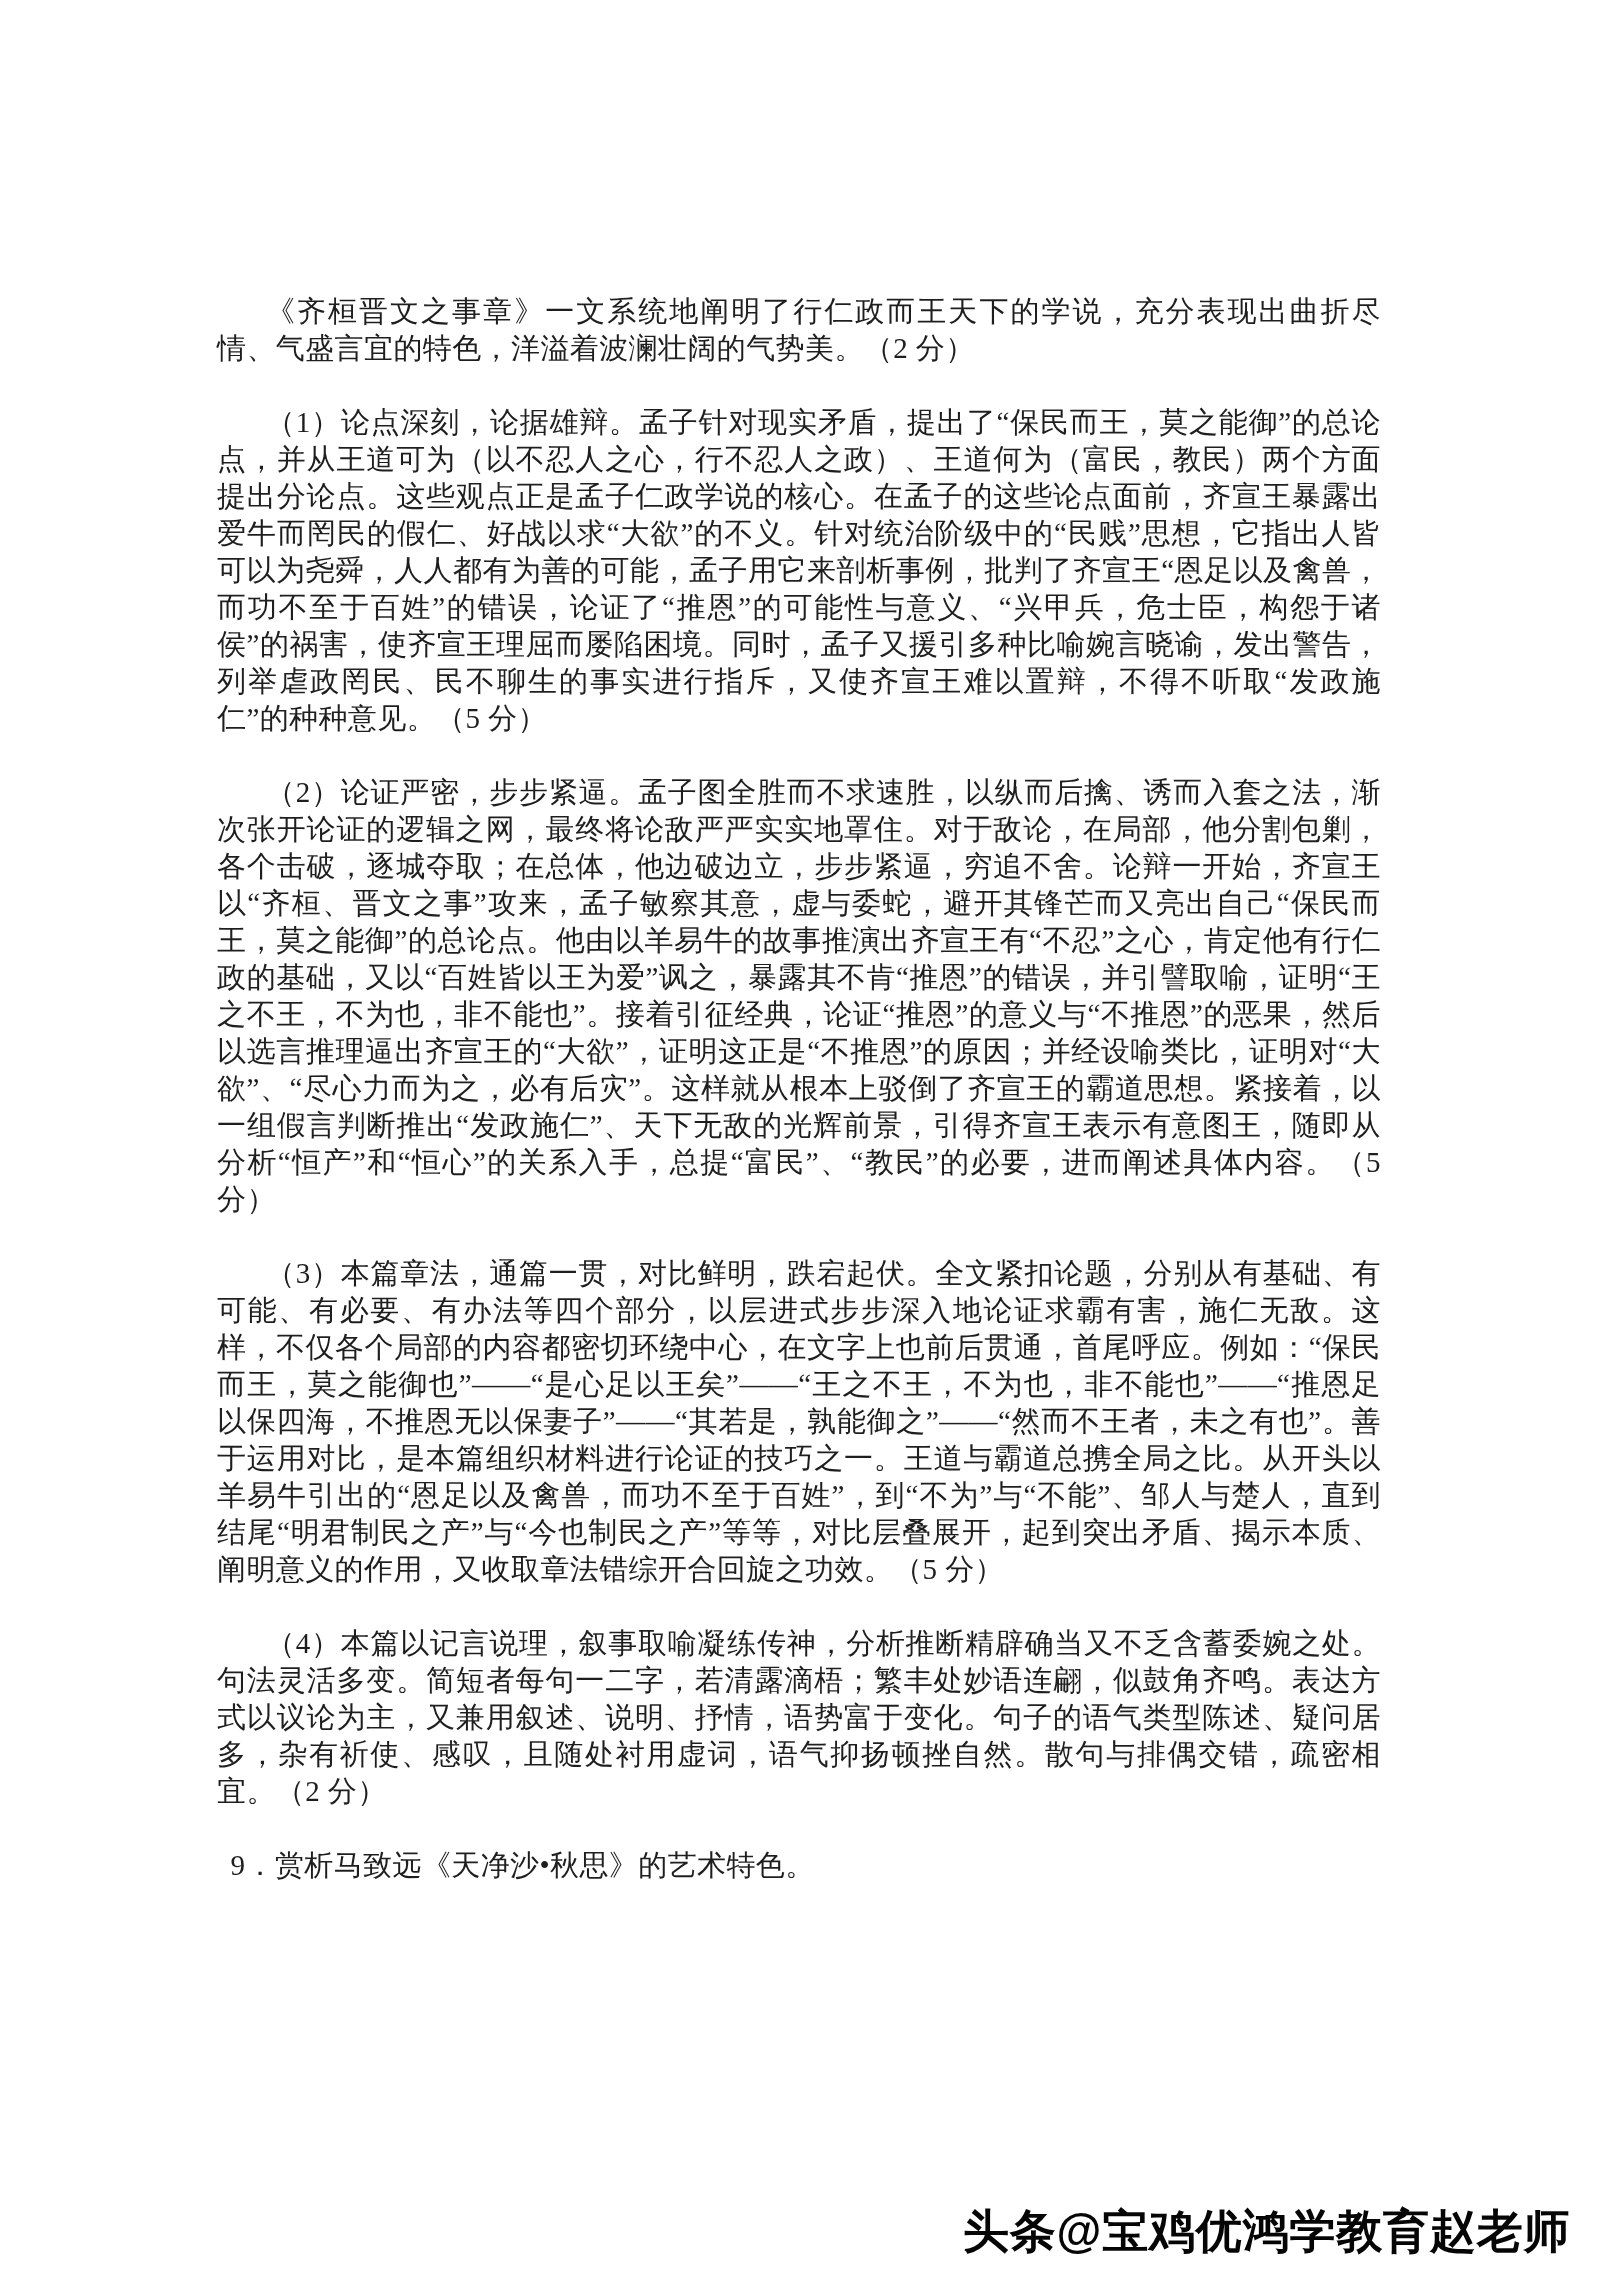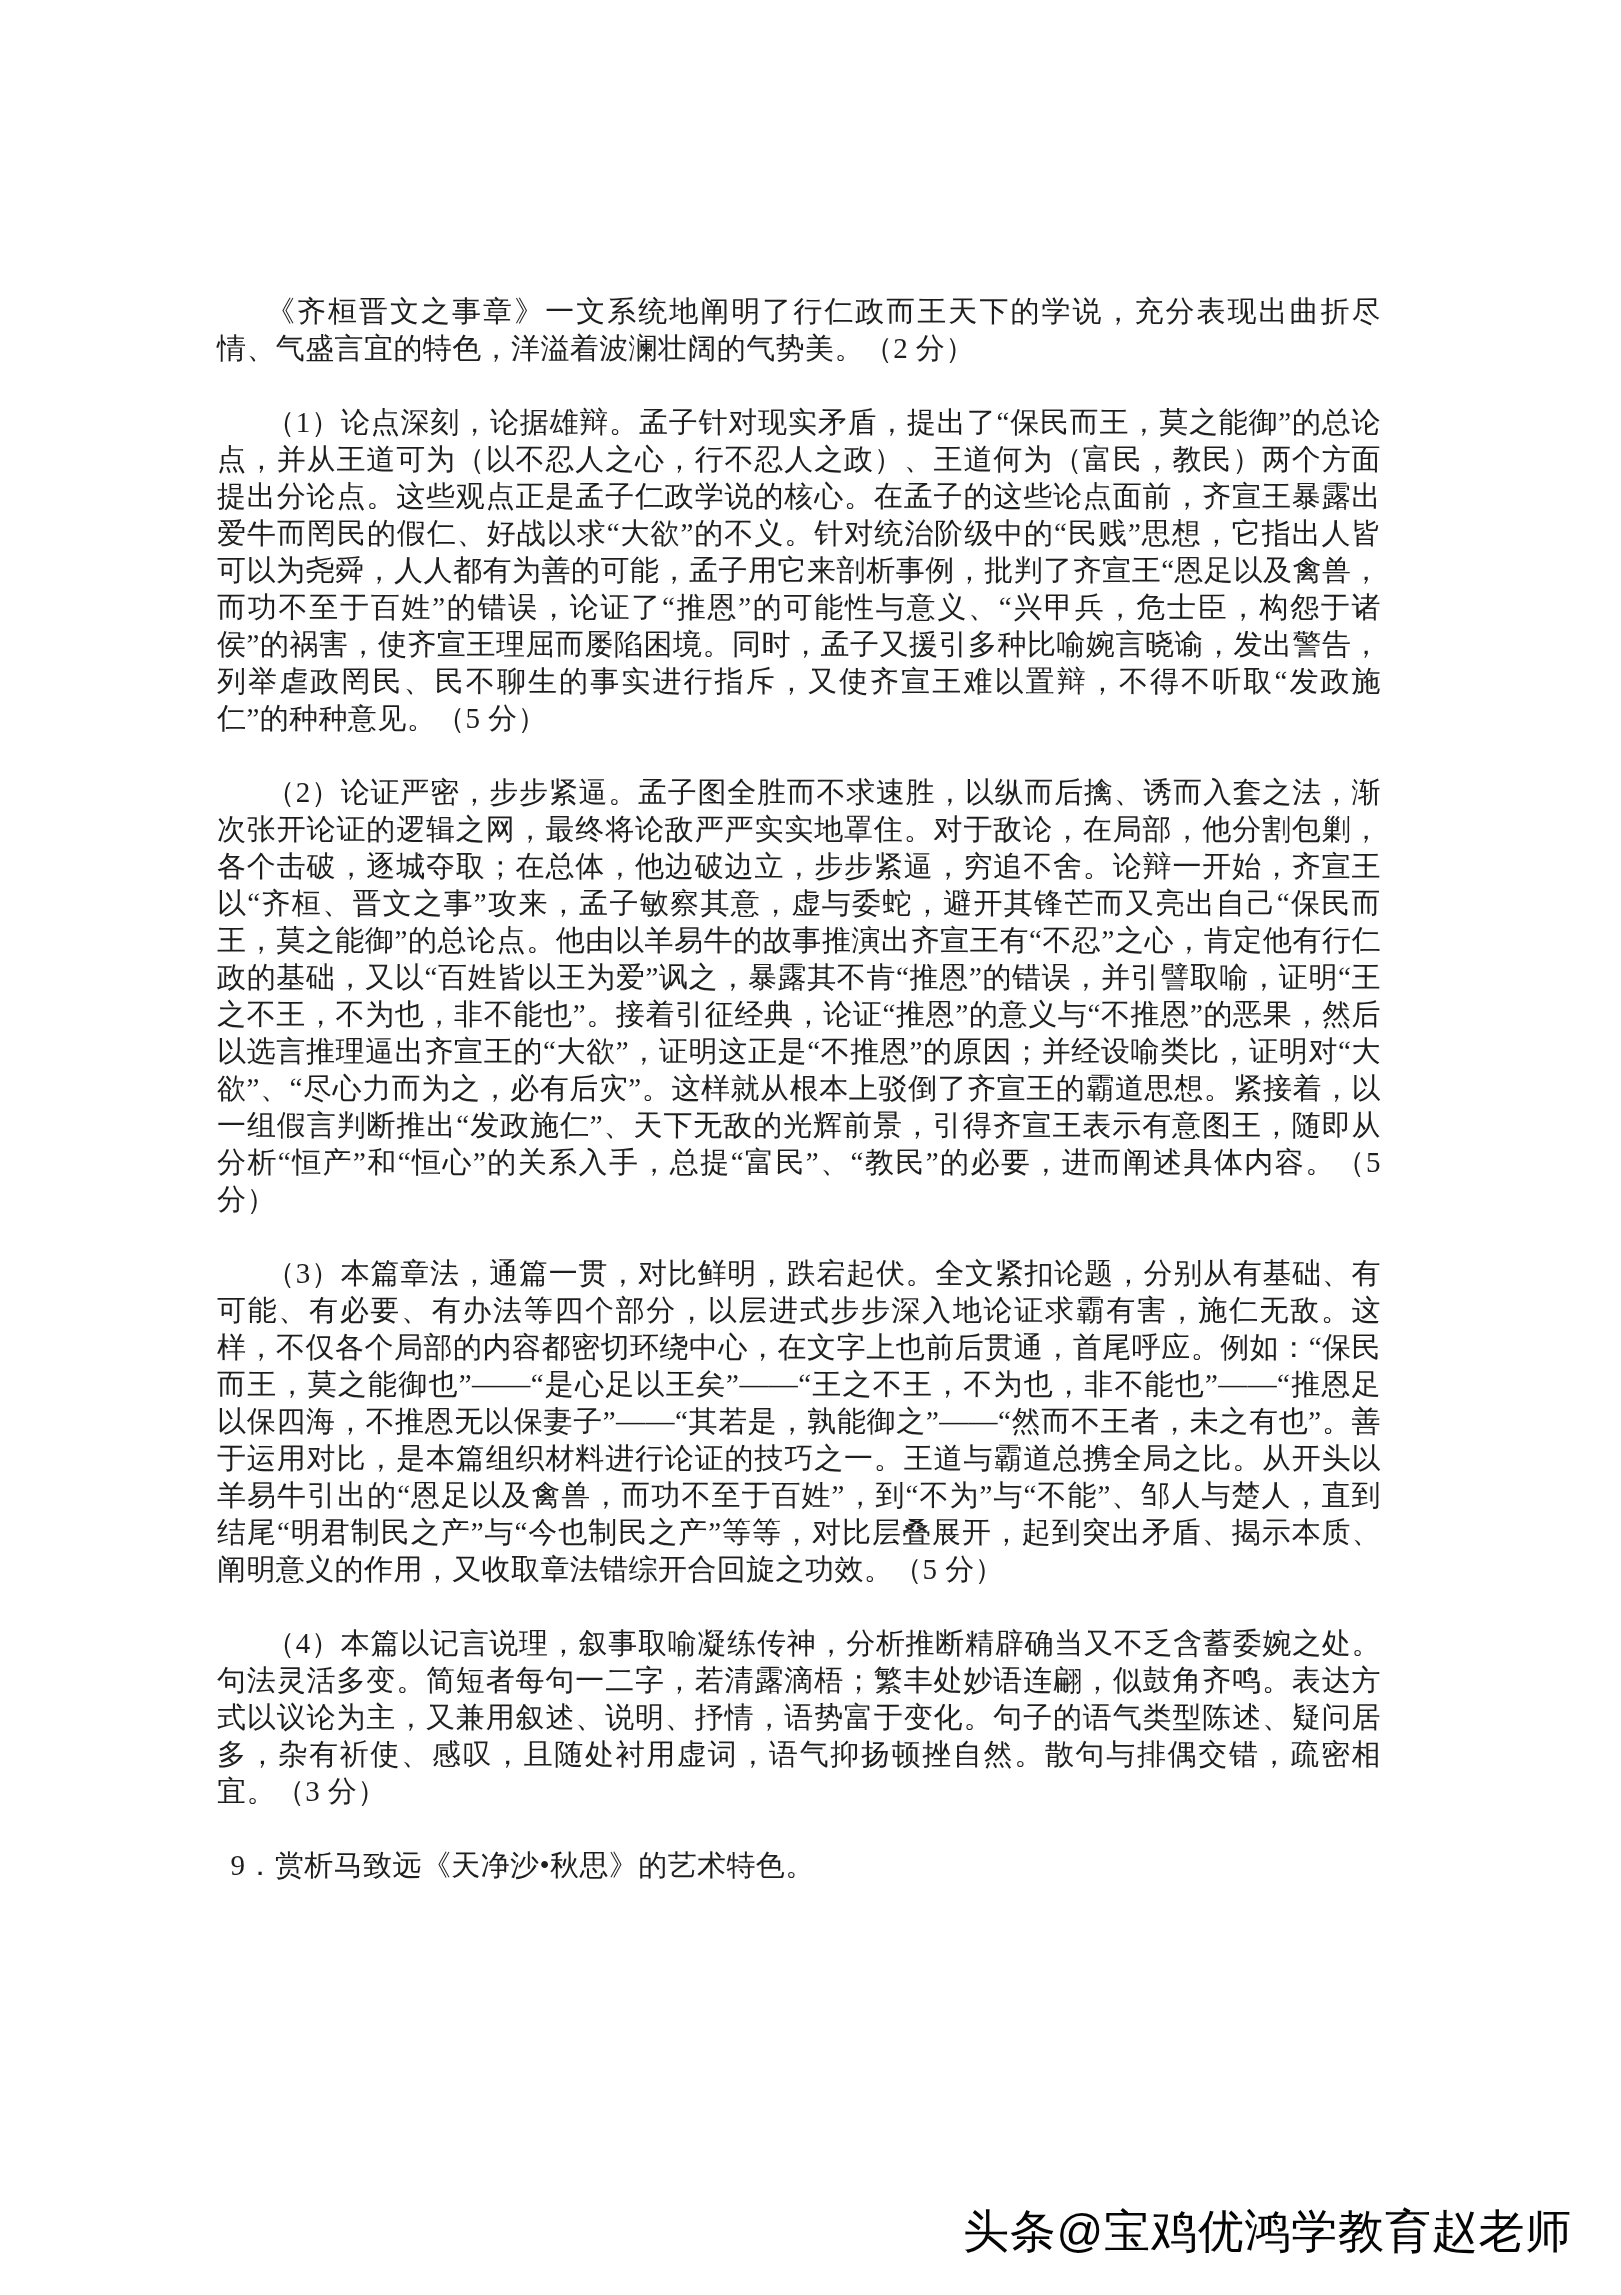--- a/index.html
+++ b/index.html
@@ -31,36 +31,36 @@
     text-indent: 49px;
   }
   .content p.question {
     text-indent: 13.6px;
   }
   .watermark {
     position: absolute;
     left: 963px;
     top: 2201px;
     font-family: "Liberation Sans", "DejaVu Sans", sans-serif;
-    font-weight: 400;
+    font-weight: 700;
     font-size: 46px;
     letter-spacing: 0.8px;
     color: #050505;
     text-shadow: -2.5px -2.5px 0 #ffffff, -1.7px -1.7px 0 #ffffff, -0.8px -0.8px 0 #ffffff;
     white-space: nowrap;
   }
 </style>
 </head>
 <body>
 
 <div class="page">
   <div class="content">
     <p>《齐桓晋文之事章》一文系统地阐明了行仁政而王天下的学说，充分表现出曲折尽情、气盛言宜的特色，洋溢着波澜壮阔的气势美。（2 分）</p>
     <p>（1）论点深刻，论据雄辩。孟子针对现实矛盾，提出了“保民而王，莫之能御”的总论点，并从王道可为（以不忍人之心，行不忍人之政）、王道何为（富民，教民）两个方面提出分论点。这些观点正是孟子仁政学说的核心。在孟子的这些论点面前，齐宣王暴露出爱牛而罔民的假仁、好战以求“大欲”的不义。针对统治阶级中的“民贱”思想，它指出人皆可以为尧舜，人人都有为善的可能，孟子用它来剖析事例，批判了齐宣王“恩足以及禽兽，而功不至于百姓”的错误，论证了“推恩”的可能性与意义、“兴甲兵，危士臣，构怨于诸侯”的祸害，使齐宣王理屈而屡陷困境。同时，孟子又援引多种比喻婉言晓谕，发出警告，列举虐政罔民、民不聊生的事实进行指斥，又使齐宣王难以置辩，不得不听取“发政施仁”的种种意见。（5 分）</p>
     <p>（2）论证严密，步步紧逼。孟子图全胜而不求速胜，以纵而后擒、诱而入套之法，渐次张开论证的逻辑之网，最终将论敌严严实实地罩住。对于敌论，在局部，他分割包剿，各个击破，逐城夺取；在总体，他边破边立，步步紧逼，穷追不舍。论辩一开始，齐宣王以“齐桓、晋文之事”攻来，孟子敏察其意，虚与委蛇，避开其锋芒而又亮出自己“保民而王，莫之能御”的总论点。他由以羊易牛的故事推演出齐宣王有“不忍”之心，肯定他有行仁政的基础，又以“百姓皆以王为爱”讽之，暴露其不肯“推恩”的错误，并引譬取喻，证明“王之不王，不为也，非不能也”。接着引征经典，论证“推恩”的意义与“不推恩”的恶果，然后以选言推理逼出齐宣王的“大欲”，证明这正是“不推恩”的原因；并经设喻类比，证明对“大欲”、“尽心力而为之，必有后灾”。这样就从根本上驳倒了齐宣王的霸道思想。紧接着，以一组假言判断推出“发政施仁”、天下无敌的光辉前景，引得齐宣王表示有意图王，随即从分析“恒产”和“恒心”的关系入手，总提“富民”、“教民”的必要，进而阐述具体内容。（5 分）</p>
     <p>（3）本篇章法，通篇一贯，对比鲜明，跌宕起伏。全文紧扣论题，分别从有基础、有可能、有必要、有办法等四个部分，以层进式步步深入地论证求霸有害，施仁无敌。这样，不仅各个局部的内容都密切环绕中心，在文字上也前后贯通，首尾呼应。例如：“保民而王，莫之能御也”——“是心足以王矣”——“王之不王，不为也，非不能也”——“推恩足以保四海，不推恩无以保妻子”——“其若是，孰能御之”——“然而不王者，未之有也”。善于运用对比，是本篇组织材料进行论证的技巧之一。王道与霸道总携全局之比。从开头以羊易牛引出的“恩足以及禽兽，而功不至于百姓”，到“不为”与“不能”、邹人与楚人，直到结尾“明君制民之产”与“今也制民之产”等等，对比层叠展开，起到突出矛盾、揭示本质、阐明意义的作用，又收取章法错综开合回旋之功效。（5 分）</p>
-    <p>（4）本篇以记言说理，叙事取喻凝练传神，分析推断精辟确当又不乏含蓄委婉之处。句法灵活多变。简短者每句一二字，若清露滴梧；繁丰处妙语连翩，似鼓角齐鸣。表达方式以议论为主，又兼用叙述、说明、抒情，语势富于变化。句子的语气类型陈述、疑问居多，杂有祈使、感叹，且随处衬用虚词，语气抑扬顿挫自然。散句与排偶交错，疏密相宜。（3 分）</p>
+    <p>（4）本篇以记言说理，叙事取喻凝练传神，分析推断精辟确当又不乏含蓄委婉之处。句法灵活多变。简短者每句一二字，若清露滴梧；繁丰处妙语连翩，似鼓角齐鸣。表达方式以议论为主，又兼用叙述、说明、抒情，语势富于变化。句子的语气类型陈述、疑问居多，杂有祈使、感叹，且随处衬用虚词，语气抑扬顿挫自然。散句与排偶交错，疏密相宜。（2 分）</p>
     <p class="question">9．赏析马致远《天净沙•秋思》的艺术特色。</p>
   </div>
 
   <div class="watermark">头条@宝鸡优鸿学教育赵老师</div>
 </div>
 
 
 </body></html>

